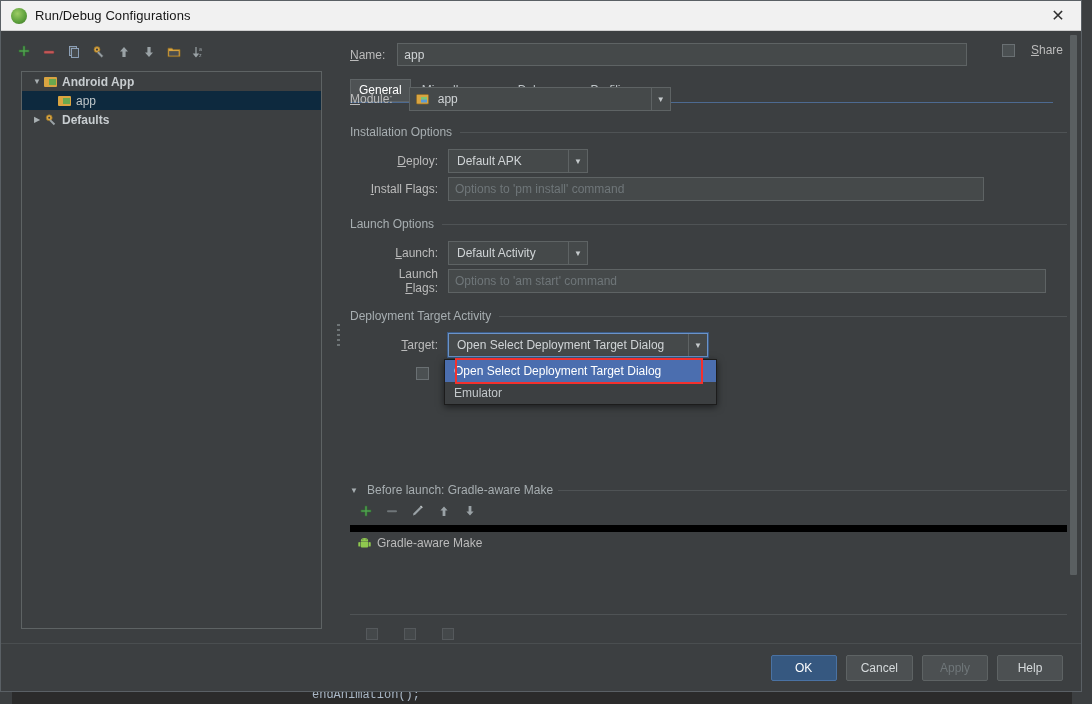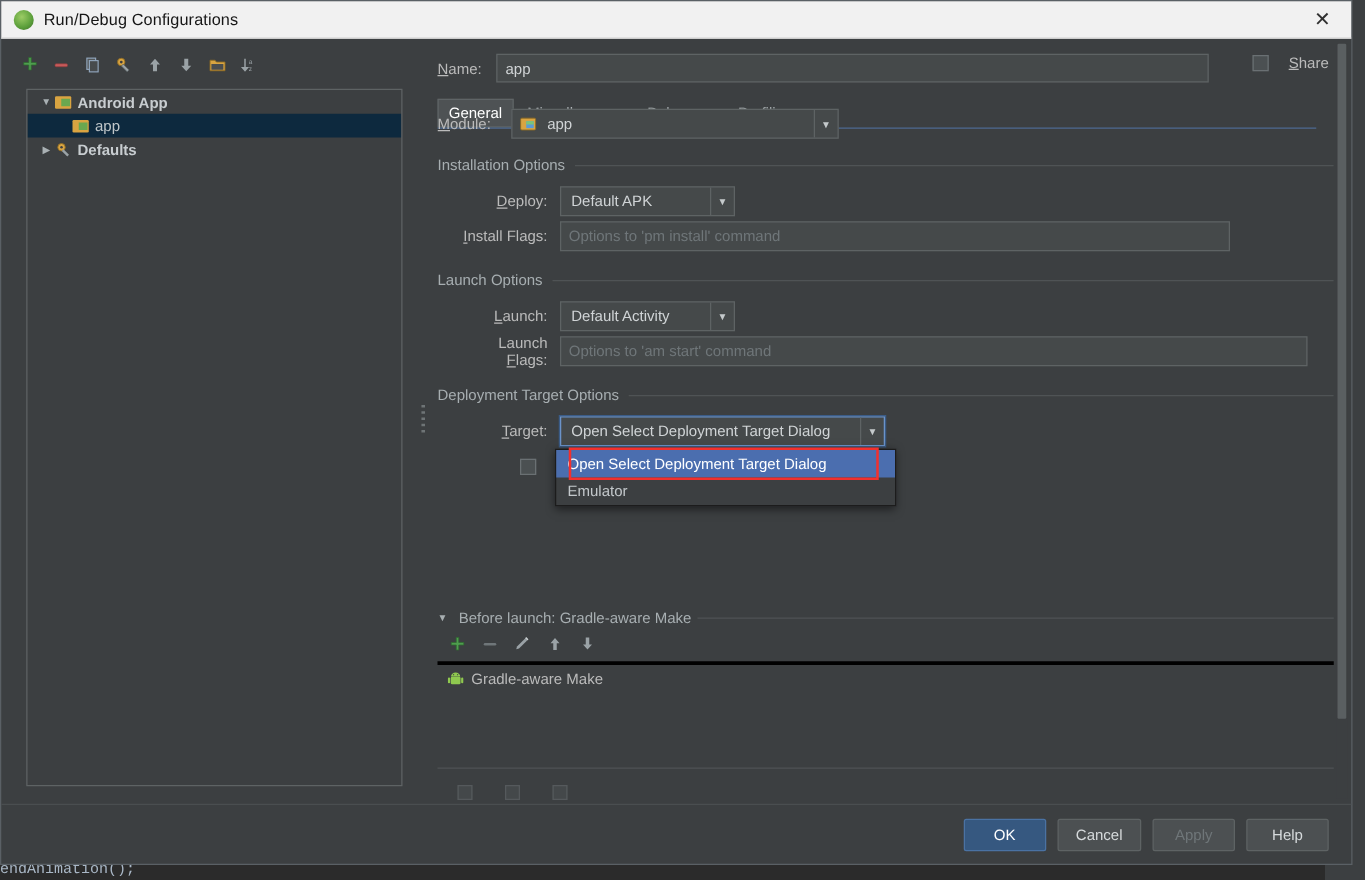--- a/index.html
+++ b/index.html
@@ -11,23 +11,23 @@
     font-family: "Liberation Sans", sans-serif;
     font-size: 12px;
     color: #bbbbbb;
     -webkit-font-smoothing: antialiased;
   }
 
   
   #bg-ide { position: absolute; inset: 0; background: #3c3f41; }
   #bg-left-strip { position: absolute; left: 0; top: 0; width: 15px; height: 704px; background: #3c3f41; }
   #bg-editor-code {
-    position: absolute; left: 0; top: 688px; width: 1060px; height: 16px;
+    position: absolute; left: 12px; top: 688px; width: 1060px; height: 16px;
     color: #a9b7c6; font-family: "Liberation Mono", monospace; font-size: 12px;
-    white-space: pre; background: #2b2b2b;
+    white-space: pre; padding-left: 300px; background: #2b2b2b;
   }
   #bg-right-strip { position: absolute; right: 0; top: 0; width: 20px; height: 704px; background: #3c3f41; }
 
   
   #dialog {
     position: absolute; left: 0; top: 0; width: 1082px; height: 692px;
     background: #3c3f41;
     border: 1px solid #5a6065;
     display: flex; flex-direction: column;
   }
@@ -178,21 +178,21 @@
   #dd-highlight-box {
     position: absolute; z-index: 61; border: 2px solid #f3302d; pointer-events: none;
   }
 
   
   #before-launch { position: absolute; left: 8px; right: 14px; bottom: 28px; }
   #bl-title { display: flex; align-items: center; gap: 5px; color: #a7aeb1; font-size: 12px; }
   #bl-title .rule { flex: 1; height: 1px; background: #4f5355; }
   #bl-toolbar { display: flex; align-items: center; gap: 10px; padding: 6px 0 6px 8px; }
   .mini-btn { width: 16px; height: 16px; display: flex; align-items: center; justify-content: center; cursor: pointer; }
-  #bl-list { border-top: 3px solid #000000; }
+  #bl-list { border-top: 7px solid #000000; }
   #bl-row { height: 22px; display: flex; align-items: center; gap: 6px; padding-left: 8px; }
   .android-ico { width: 13px; height: 13px; flex: none; }
   #bl-bottom-rule { border-top: 1px solid #4f5355; margin-top: 60px; }
   #bl-cut-row { height: 14px; overflow: hidden; display: flex; align-items: center; gap: 26px; padding-left: 16px; opacity: .55; }
   .cut-chk { width: 12px; height: 12px; background: #4b5052; border: 1px solid #6a7073; flex: none; }
 
   
   #right-scrollbar {
     position: absolute; right: 3px; top: 4px; width: 9px; bottom: 4px; background: #3c3f41;
   }
@@ -397,21 +397,21 @@
               </div>
               <div class="frow">
                 <span class="flabel">Launch <span class="ul">F</span>lags:</span>
                 <div class="text-input placeholder" style="width:598px;height:24px;">Options to 'am start' command</div>
               </div>
             </div>
           </div>
 
           <div class="section">
             <div class="section-title">
-              <span>Deployment Target Options</span>
+              <span>Deployment Target Activity</span>
               <span class="rule"></span>
             </div>
             <div class="section-body" style="position:relative;">
               <div class="frow">
                 <span class="flabel"><span class="ul">T</span>arget:</span>
                 <div class="combo focused" id="target-combo">
                   <span class="cval">Open Select Deployment Target Dialog</span>
                   <span class="carrow" style="position:absolute;right:0;top:0;bottom:0;">▼</span>
                 </div>
               </div>

